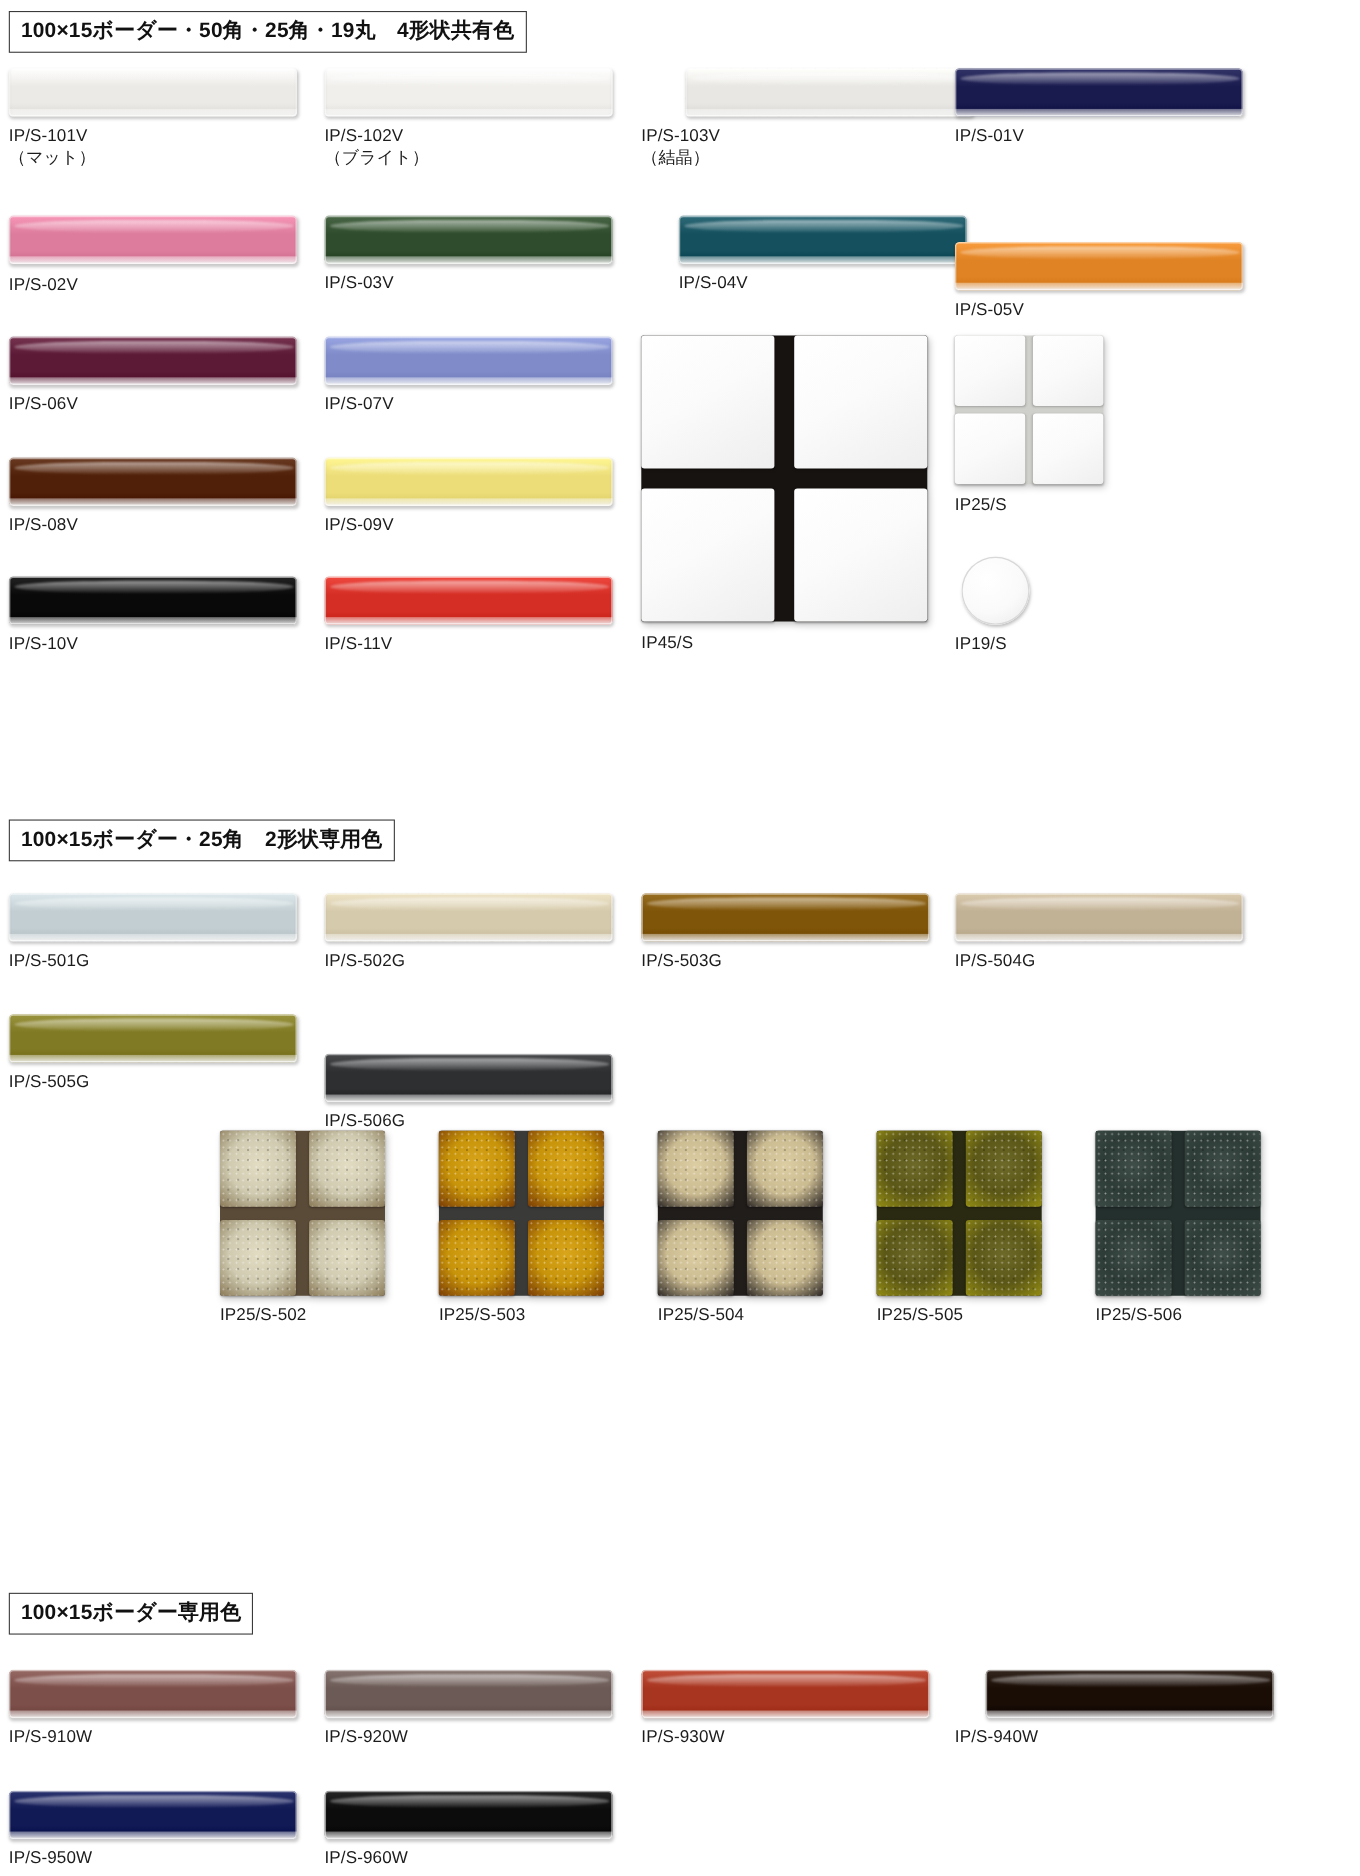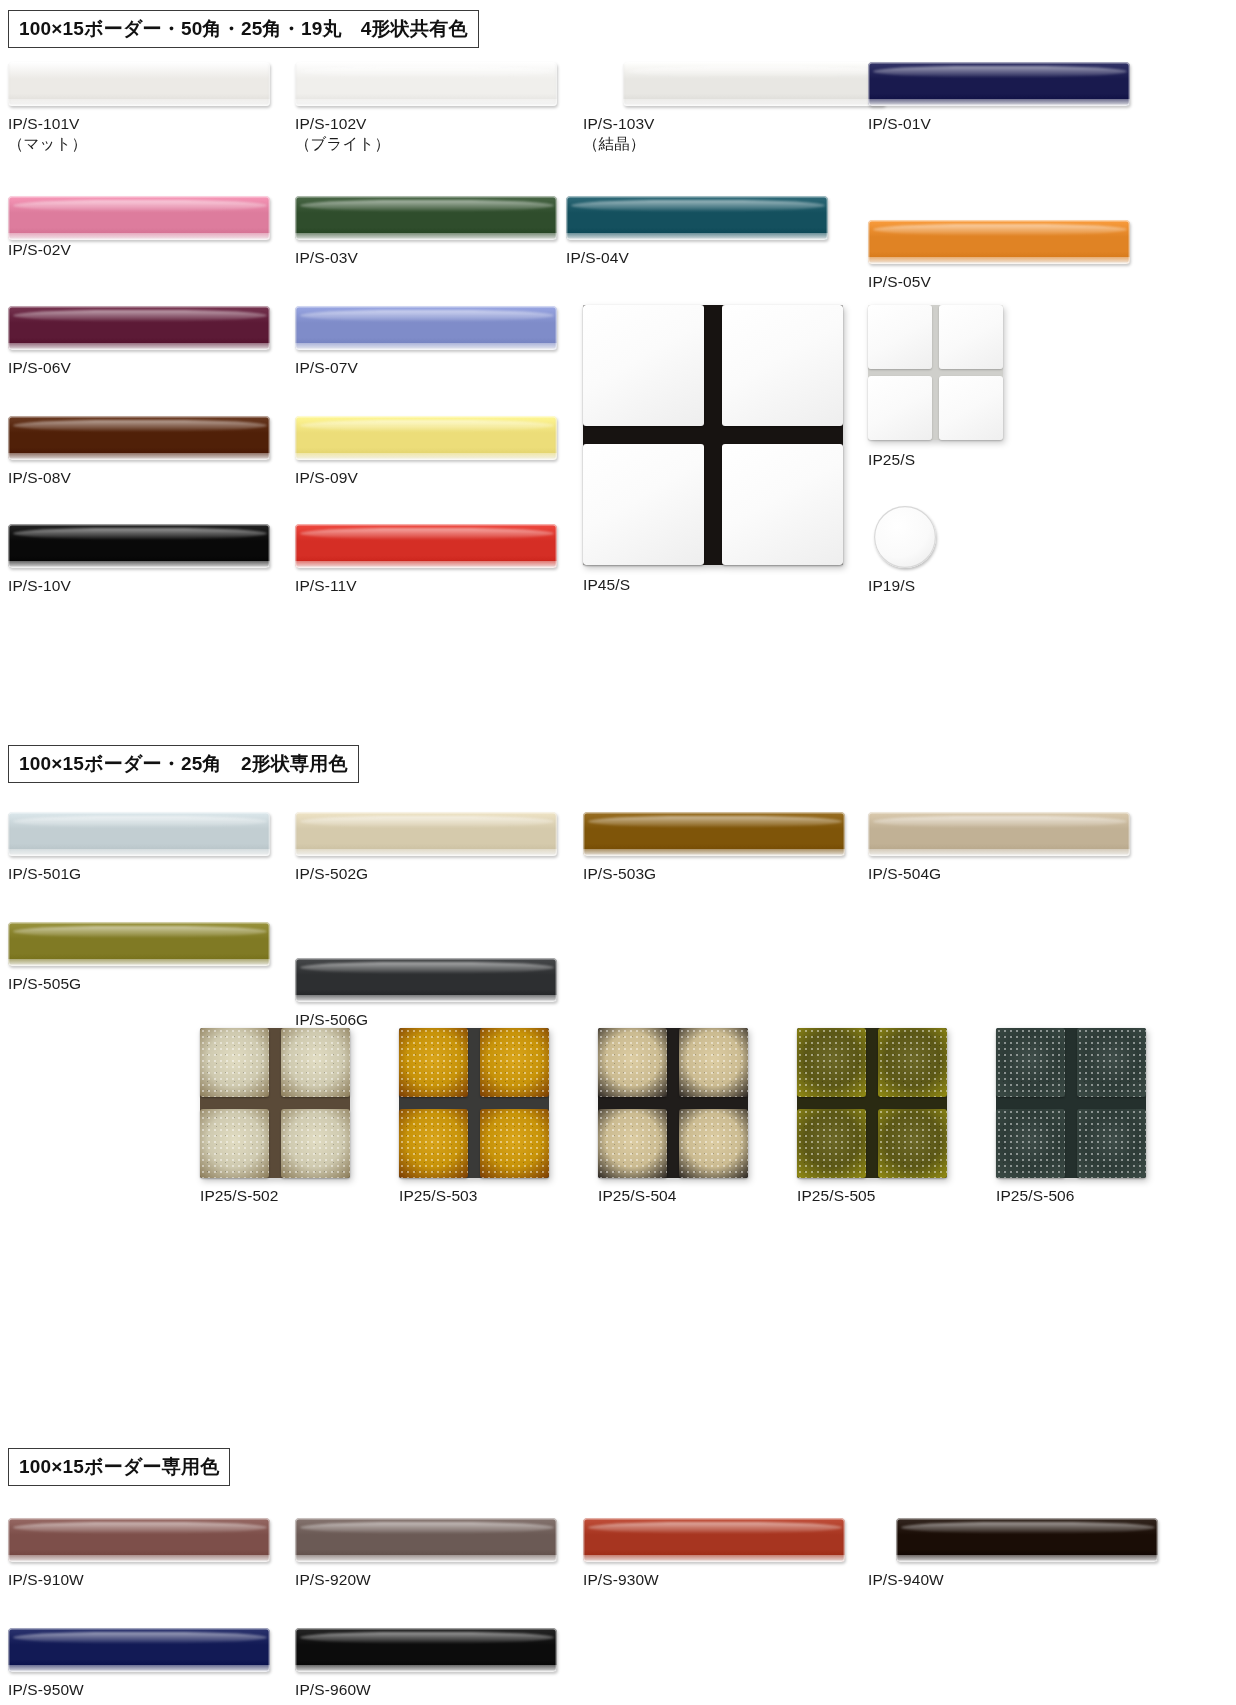--- a/index.html
+++ b/index.html
@@ -196,35 +196,35 @@
       <span class="sub"></span>
     </div>
   </div>
 
   <div class="cell" style="left:8px;top:196px;">
     <div class="strip gloss">
       <div class="face" id="s0-4" style="background: linear-gradient(rgb(247, 150, 183) 0%, rgb(221, 124, 157) 38%, rgb(221, 124, 157) 72%, rgb(203, 106, 139) 100%);"></div>
         <div class="edge"></div>
         <div class="bevel"></div>
     </div>
-    <div class="label" style="top:44px;left:0;">
+    <div class="label" style="top:54px;left:0;">
       <span>IP/S-02V</span>
     </div>
   </div>
   <div class="cell" style="left:295px;top:196px;">
     <div class="strip gloss">
       <div class="face" id="s0-5" style="background: linear-gradient(rgb(73, 103, 70) 0%, rgb(47, 77, 44) 38%, rgb(47, 77, 44) 72%, rgb(29, 59, 26) 100%);"></div>
         <div class="edge"></div>
         <div class="bevel"></div>
     </div>
     <div class="label" style="top:52px;left:0;">
       <span>IP/S-03V</span>
     </div>
   </div>
-  <div class="cell" style="left:566px;top:196px;">
+  <div class="cell" style="left:617px;top:196px;">
     <div class="strip gloss">
       <div class="face" id="s0-6" style="background: linear-gradient(rgb(46, 106, 120) 0%, rgb(20, 80, 94) 38%, rgb(20, 80, 94) 72%, rgb(2, 62, 76) 100%);"></div>
         <div class="edge"></div>
         <div class="bevel"></div>
     </div>
     <div class="label" style="top:52px;left:0;">
       <span>IP/S-04V</span>
     </div>
   </div>
   <div class="cell" style="left:868px;top:196px;margin-top:24px;">

